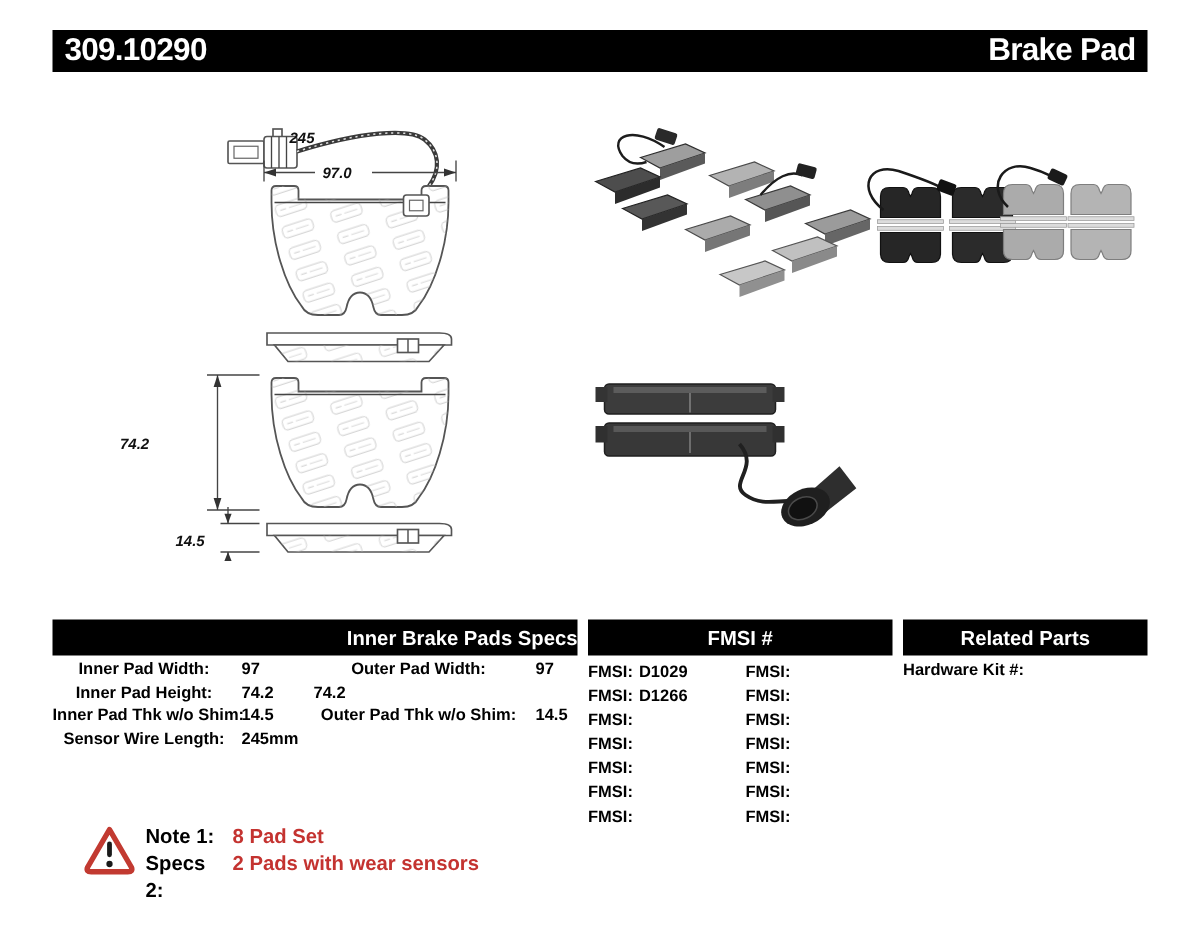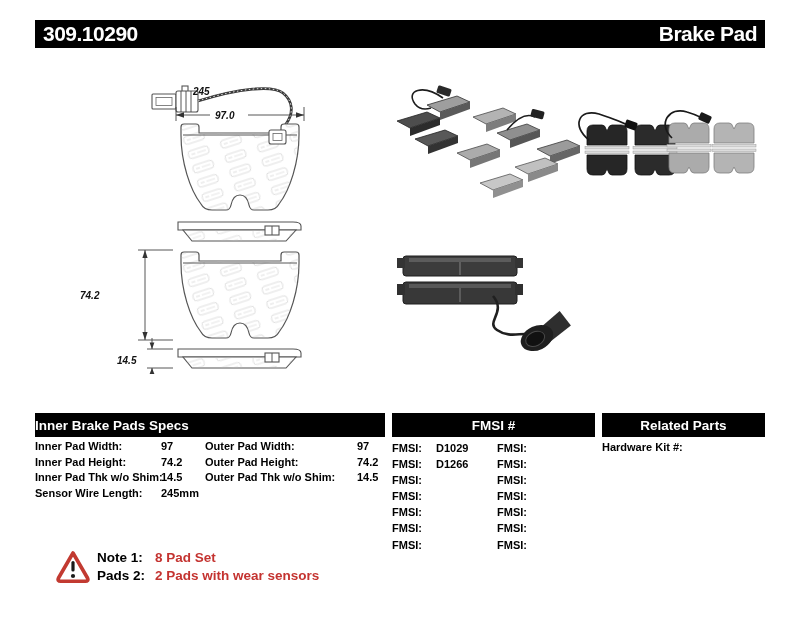--- a/index.html
+++ b/index.html
@@ -15,38 +15,38 @@
   .warn{position:absolute;left:56px;top:550px;}
   
   .dline{fill:#fff;stroke:#555;stroke-width:1.1;}
   .thin{stroke:#444;stroke-width:0.9;fill:none;}
   .dimtext{font:italic bold 10px "Liberation Sans",sans-serif;fill:#111;}
   .arrow{fill:#333;stroke:none;}
   .plate{fill:#dcdcdc;stroke:#9a9a9a;stroke-width:0.5;}
   
   .thead{position:absolute;height:24px;background:#000;color:#fff;font-weight:bold;
     font-size:13.5px;display:flex;align-items:center;justify-content:center;}
-  .thead .th{flex:1;text-align:left;}
+  .thead .th{flex:1;text-align:right;}
   .bar-specs{left:35px;top:413px;width:350px;}
   .bar-fmsi{left:392px;top:413px;width:203px;}
   .bar-related{left:602px;top:413px;width:163px;}
   
   .spec-col{position:absolute;font-size:11px;font-weight:bold;line-height:15.5px;}
   .col-inner{left:35px;top:439px;}
   .col-outer{left:205px;top:439px;}
   .srow{display:flex;}
-  .slabel{width:122px;text-align:left;white-space:nowrap;}
+  .slabel{width:122px;text-align:center;white-space:nowrap;}
   .col-outer .slabel{width:148px;}
   .sval{margin-left:4px;white-space:nowrap;}
   
   .fmsi-col{position:absolute;font-size:11px;font-weight:bold;line-height:16.1px;}
   .fmsi-1{left:392px;top:440px;}
   .fmsi-2{left:497px;top:440px;}
   .frow{display:flex;}
-  .fval{margin-left:14px;min-width:42px;}
+  .fval{margin-left:4px;min-width:42px;}
   .related-col{position:absolute;left:602px;top:441px;font-size:11px;font-weight:bold;}
   
   .notes{position:absolute;left:97px;top:549px;font-size:13.5px;font-weight:bold;line-height:18px;}
   .note-row{display:flex;}
   .note-label{color:#000;width:50px;}
   .note-text{color:#c43330;margin-left:8px;white-space:nowrap;}
 </style>
 </head>
 <body>
 
@@ -254,21 +254,20 @@
         <span class="sval">245mm</span>
       </div>
   </div>
 
   <div class="spec-col col-outer">
     <div class="srow">
         <span class="slabel">Outer Pad Width:</span>
         <span class="sval">97</span>
       </div>
     <div class="srow">
-        <span class="slabel">Outer Pad Height:</span>
         <span class="sval">74.2</span>
       </div>
     <div class="srow">
         <span class="slabel">Outer Pad Thk w/o Shim:</span>
         <span class="sval">14.5</span>
       </div>
   </div>
 
   <div class="fmsi-col fmsi-1">
     <div class="frow">
@@ -340,18 +339,18 @@
     <path d="M17,3 L31.5,28 Q33,31.2 29.2,31.2 L4.8,31.2 Q1,31.2 2.5,28 Z" fill="#fff" stroke="#c23a31" stroke-width="3.6" stroke-linejoin="round"></path>
     <rect x="15.4" y="11" width="3.2" height="10.5" rx="1.6" fill="#1a1a1a"></rect>
     <circle cx="17" cy="26" r="2.1" fill="#1a1a1a"></circle>
   </svg>
   <div class="notes">
     <div class="note-row">
       <span class="note-label">Note 1:</span>
       <span class="note-text">8 Pad Set</span>
     </div>
     <div class="note-row">
-      <span class="note-label">Pads 2:</span>
+      <span class="note-label">Specs 2:</span>
       <span class="note-text">2 Pads with wear sensors</span>
     </div>
   </div>
 
 </div>
 
 </body></html>

